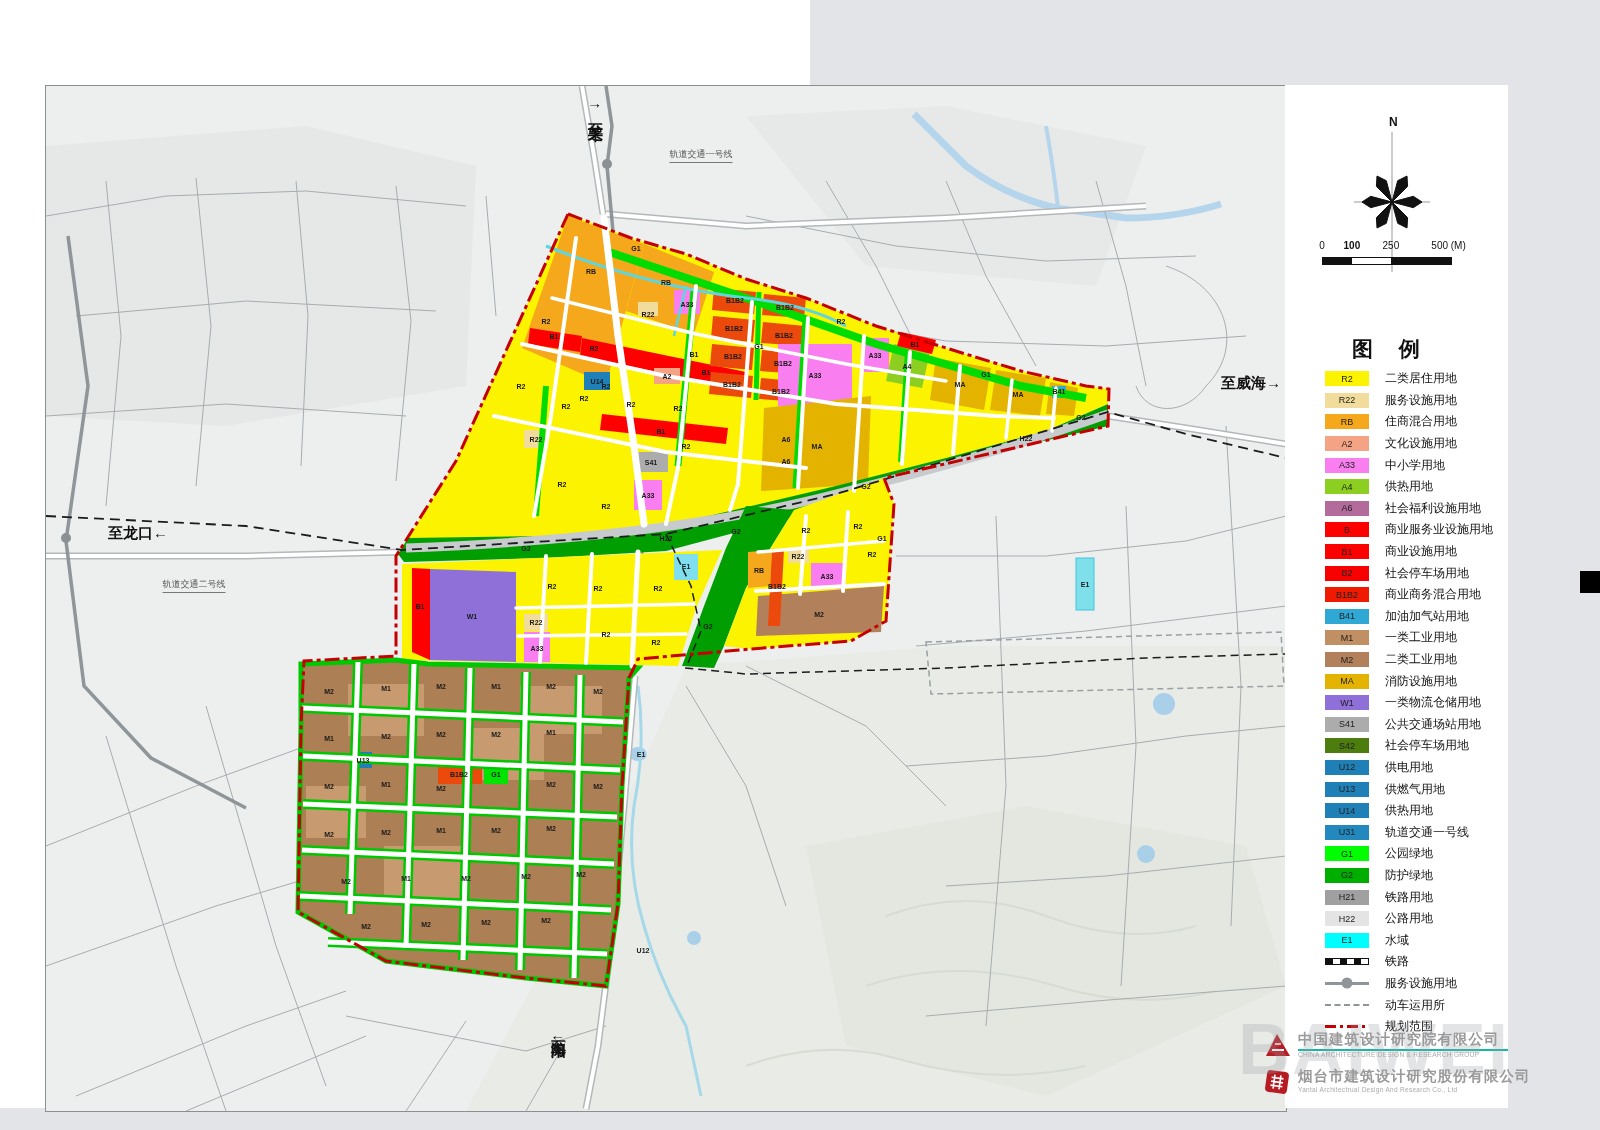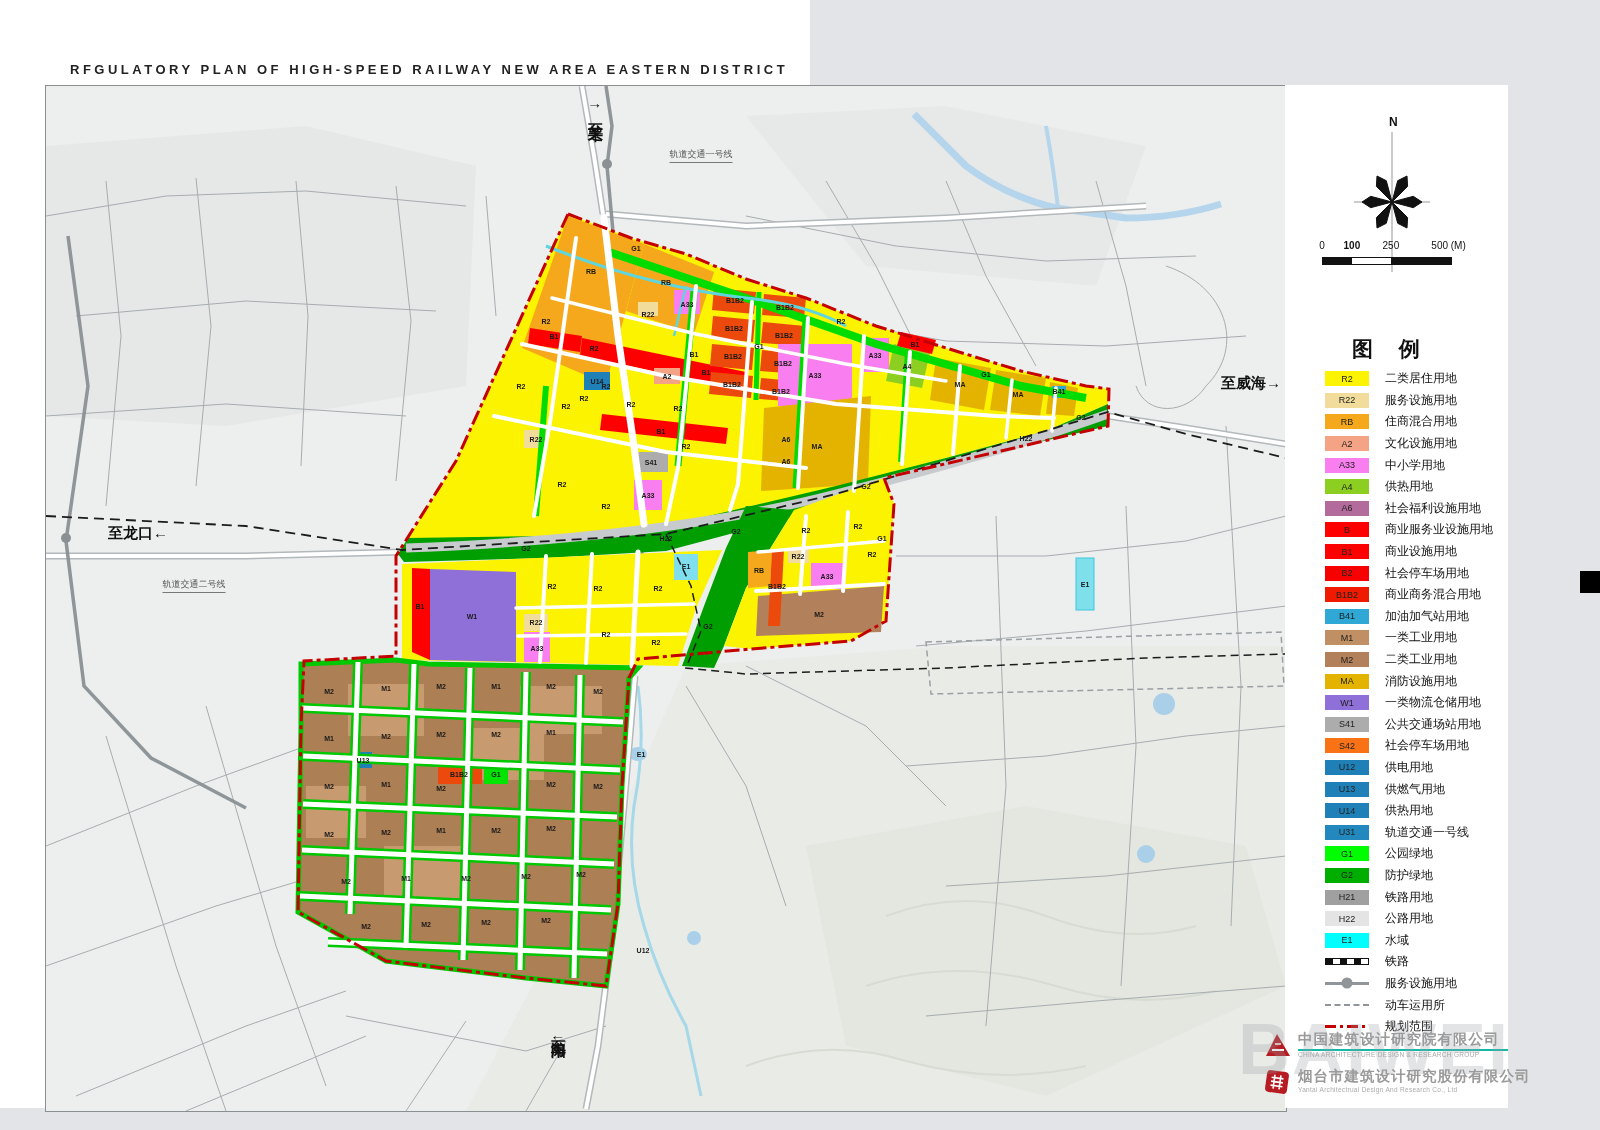--- a/index.html
+++ b/index.html
@@ -64,21 +64,20 @@
 </head>
 <body>
 
 <div class="grayband-top"></div>
 <div class="grayband-right"></div>
 <div class="grayband-bottom"></div>
 <div class="sheet"></div>
 <div class="fiducial"></div>
 
 <div class="titleblock">
-  <div class="title-en">RFGULATORY PLAN OF HIGH-SPEED RAILWAY NEW AREA EASTERN DISTRICT</div>
 </div>
 
 <div class="mapframe">
 <svg width="1240" height="1025" viewBox="0 0 1240 1025">
 
   <g>
     <rect x="0" y="0" width="1240" height="1025" fill="#edefee"></rect>
     <polygon points="0,60 260,40 430,80 420,300 180,340 0,330" fill="#e6e8e7"></polygon>
     <polygon points="640,580 900,560 1240,560 1240,1025 420,1025 560,760" fill="#e9ebe7"></polygon>
     <polygon points="760,760 980,720 1200,760 1240,900 1000,1010 800,960" fill="#e3e7e0"></polygon>
@@ -517,21 +516,21 @@
     </div>
     <div class="lrow">
       <span class="lsw" style="background:#8f6fd8">W1</span>
       <span class="llab">一类物流仓储用地</span>
     </div>
     <div class="lrow">
       <span class="lsw" style="background:#acacac">S41</span>
       <span class="llab">公共交通场站用地</span>
     </div>
     <div class="lrow">
-      <span class="lsw" style="background:#f97316">S42</span>
+      <span class="lsw" style="background:#4d7c0f">S42</span>
       <span class="llab">社会停车场用地</span>
     </div>
     <div class="lrow">
       <span class="lsw" style="background:#1f80b8">U12</span>
       <span class="llab">供电用地</span>
     </div>
     <div class="lrow">
       <span class="lsw" style="background:#1f80b8">U13</span>
       <span class="llab">供燃气用地</span>
     </div>

